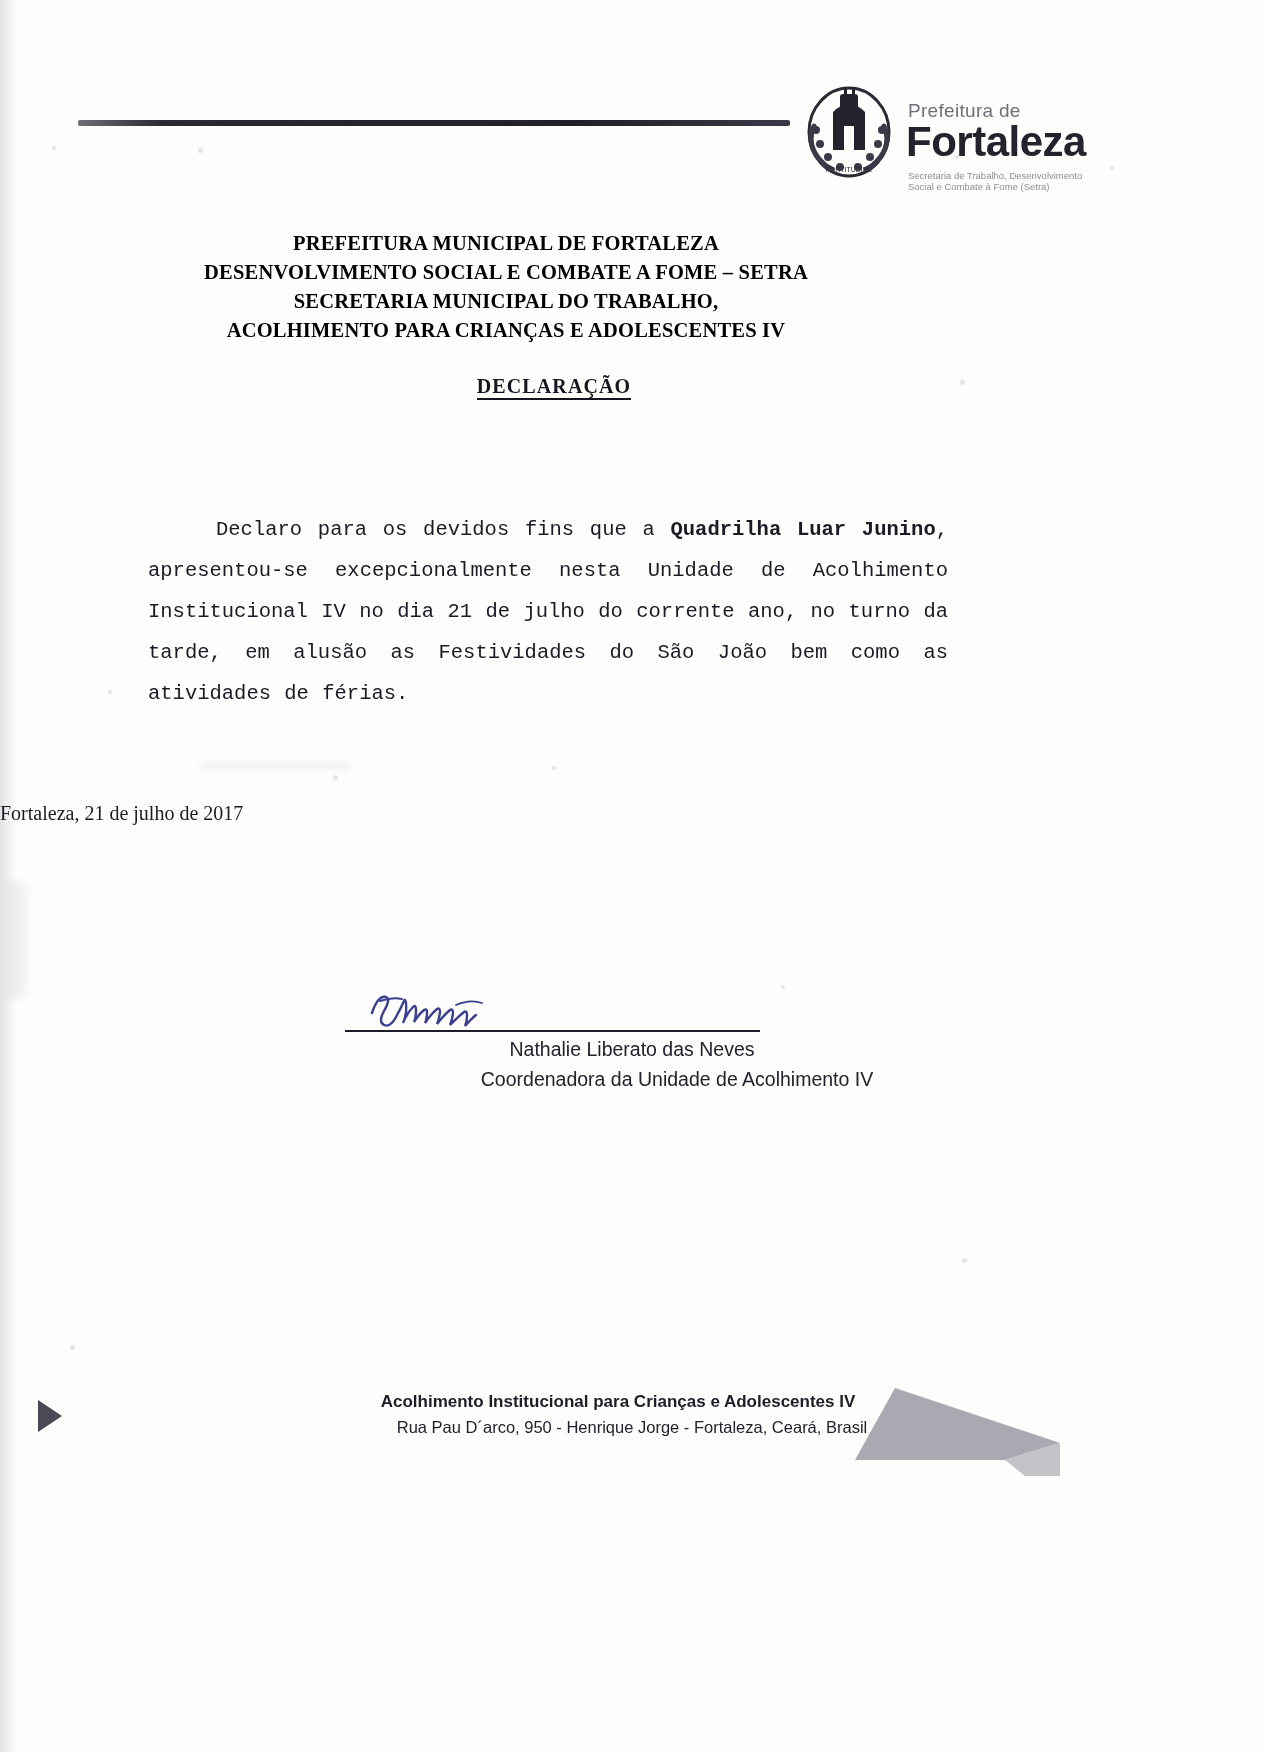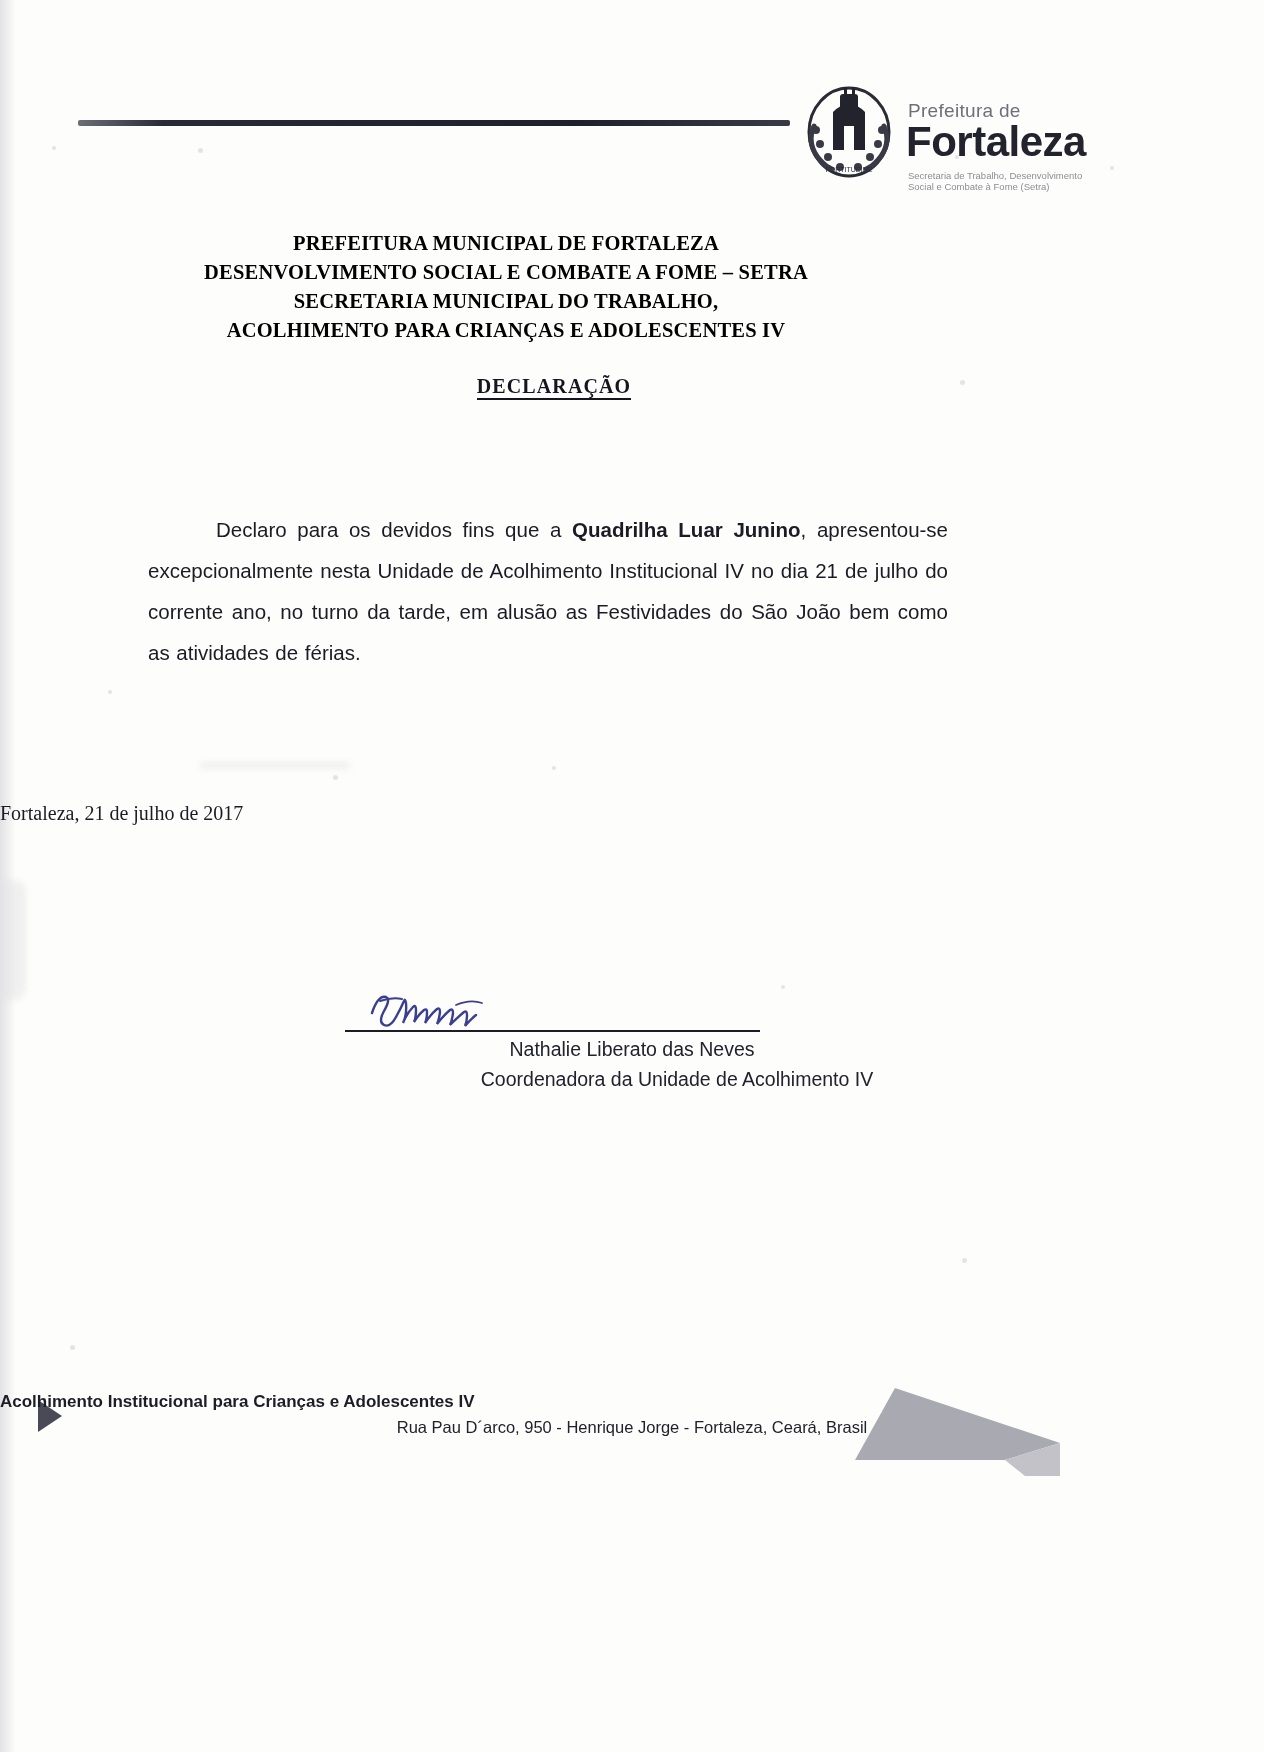--- a/index.html
+++ b/index.html
@@ -114,21 +114,21 @@
     color: #15151f;
   }
   .doc-kind span { border-bottom: 2px solid #15151f; padding-bottom: 1px; }
 
   
   .body-text {
     position: absolute;
     left: 148px;
     top: 488px;
     width: 800px;
-    font-family: Liberation Sans, sans-serif;
+    font-family: Liberation Mono, monospace;
     font-size: 20.5px;
     line-height: 41px;
     text-align: justify;
     text-indent: 68px;
     color: #1b1b26;
     word-spacing: 1px;
   }
   .body-text b { font-weight: 700; }
 
   .place-date {
@@ -178,21 +178,21 @@
     color: #22222e;
     padding-left: 45px;
   }
 
   
   .footer-title {
     position: absolute;
     left: 0;
     top: 1392px;
     width: 1236px;
-    text-align: left;
+    text-align: center;
     font-family: "Liberation Sans", sans-serif;
     font-weight: 700;
     font-size: 17px;
     color: #1d1d28;
   }
   .footer-addr {
     position: absolute;
     left: 0;
     top: 1418px;
     width: 1264px;

